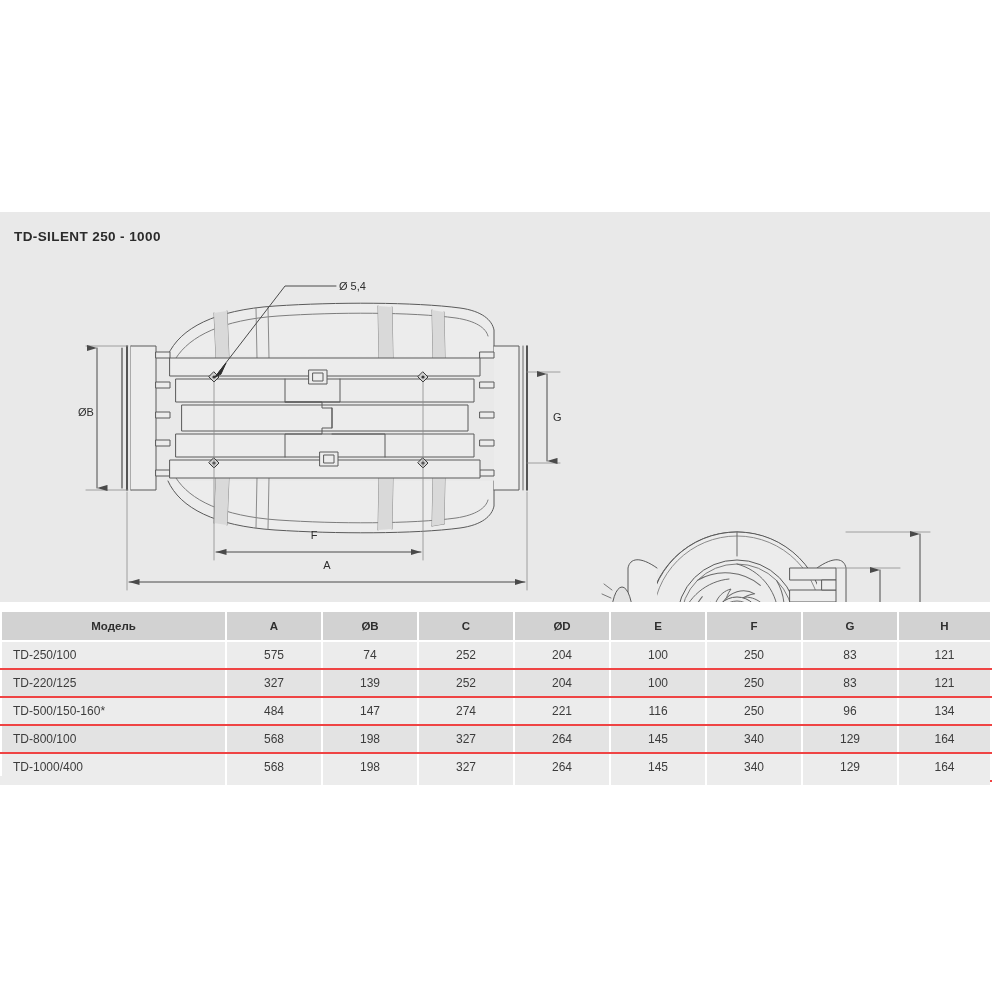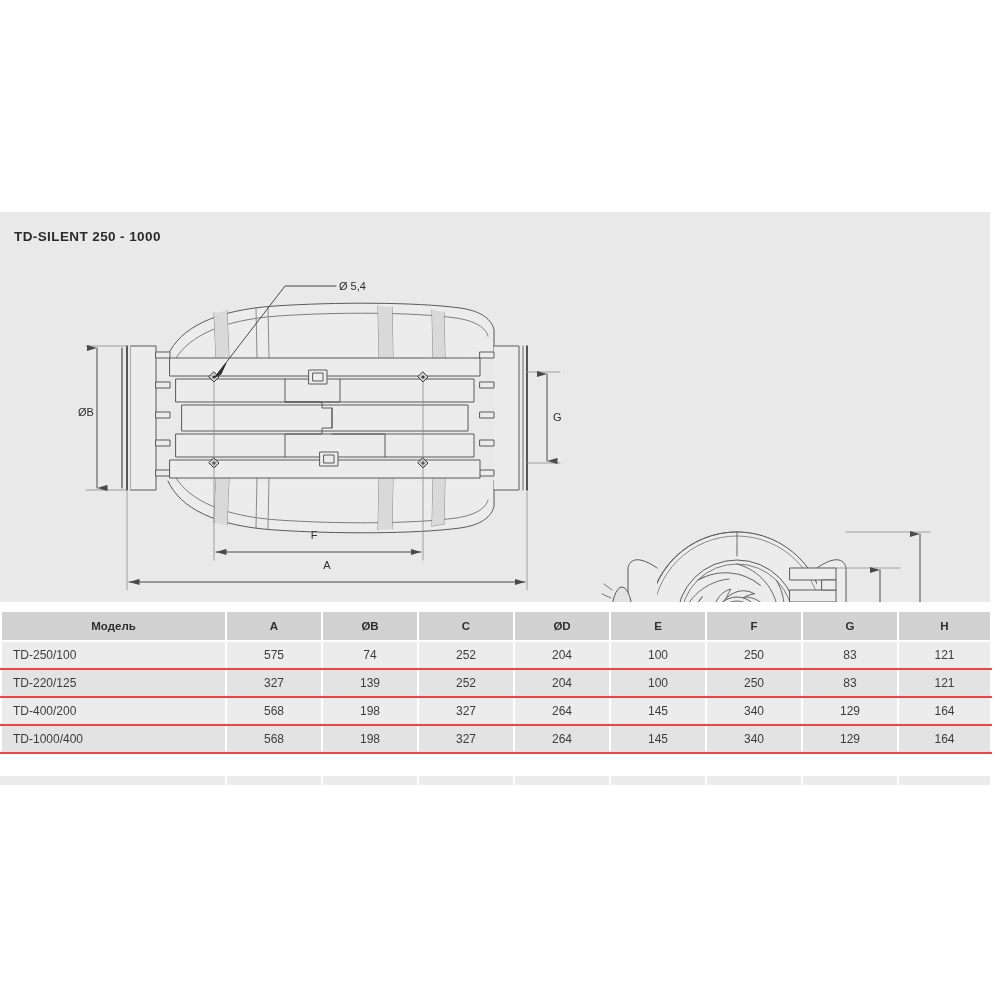--- a/index.html
+++ b/index.html
@@ -496,21 +496,32 @@
         <td class="cell-num">327</td>
         <td class="cell-num">139</td>
         <td class="cell-num">252</td>
         <td class="cell-num">204</td>
         <td class="cell-num">100</td>
         <td class="cell-num">250</td>
         <td class="cell-num">83</td>
         <td class="cell-num">121</td>
       </tr>
       <tr>
-        <td class="cell-model">TD-400/200</td>
+        <td class="cell-model">TD-500/150-160*</td>
+        <td class="cell-num">484</td>
+        <td class="cell-num">147</td>
+        <td class="cell-num">274</td>
+        <td class="cell-num">221</td>
+        <td class="cell-num">116</td>
+        <td class="cell-num">250</td>
+        <td class="cell-num">96</td>
+        <td class="cell-num">134</td>
+      </tr>
+      <tr>
+        <td class="cell-model">TD-800/100</td>
         <td class="cell-num">568</td>
         <td class="cell-num">198</td>
         <td class="cell-num">327</td>
         <td class="cell-num">264</td>
         <td class="cell-num">145</td>
         <td class="cell-num">340</td>
         <td class="cell-num">129</td>
         <td class="cell-num">164</td>
       </tr>
       <tr>

